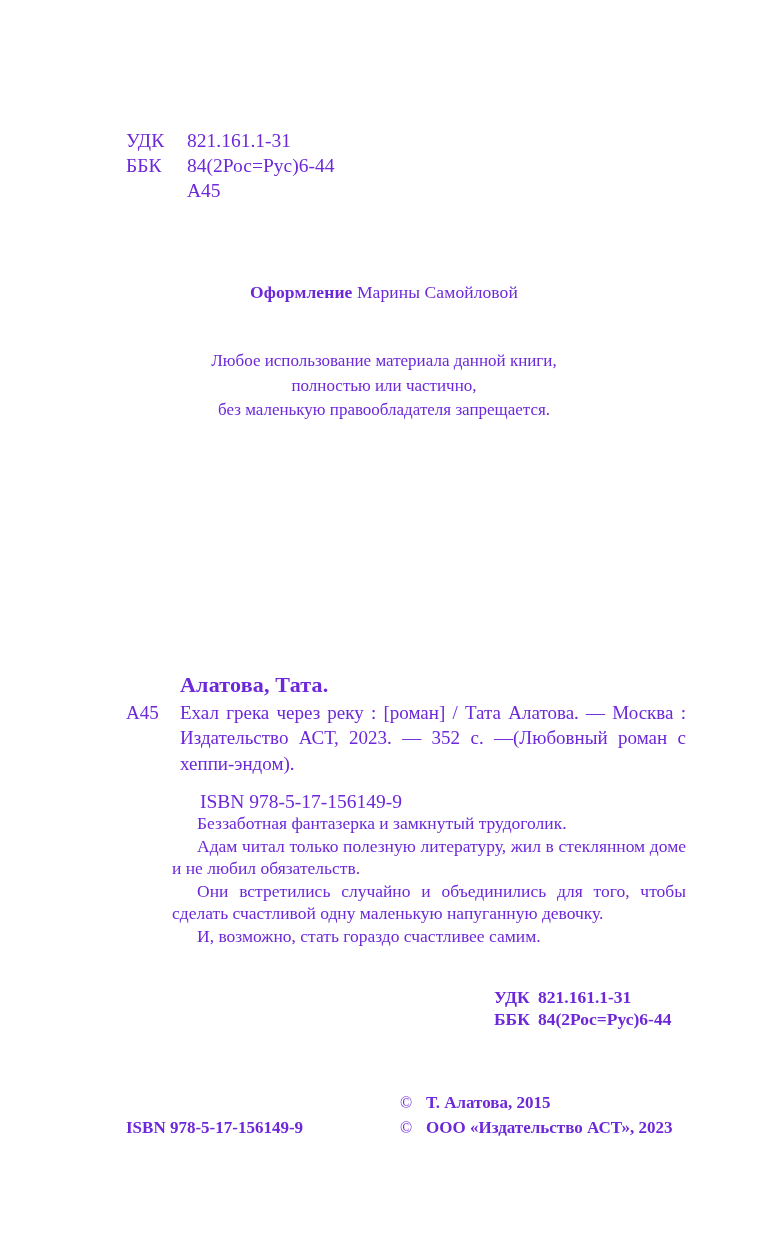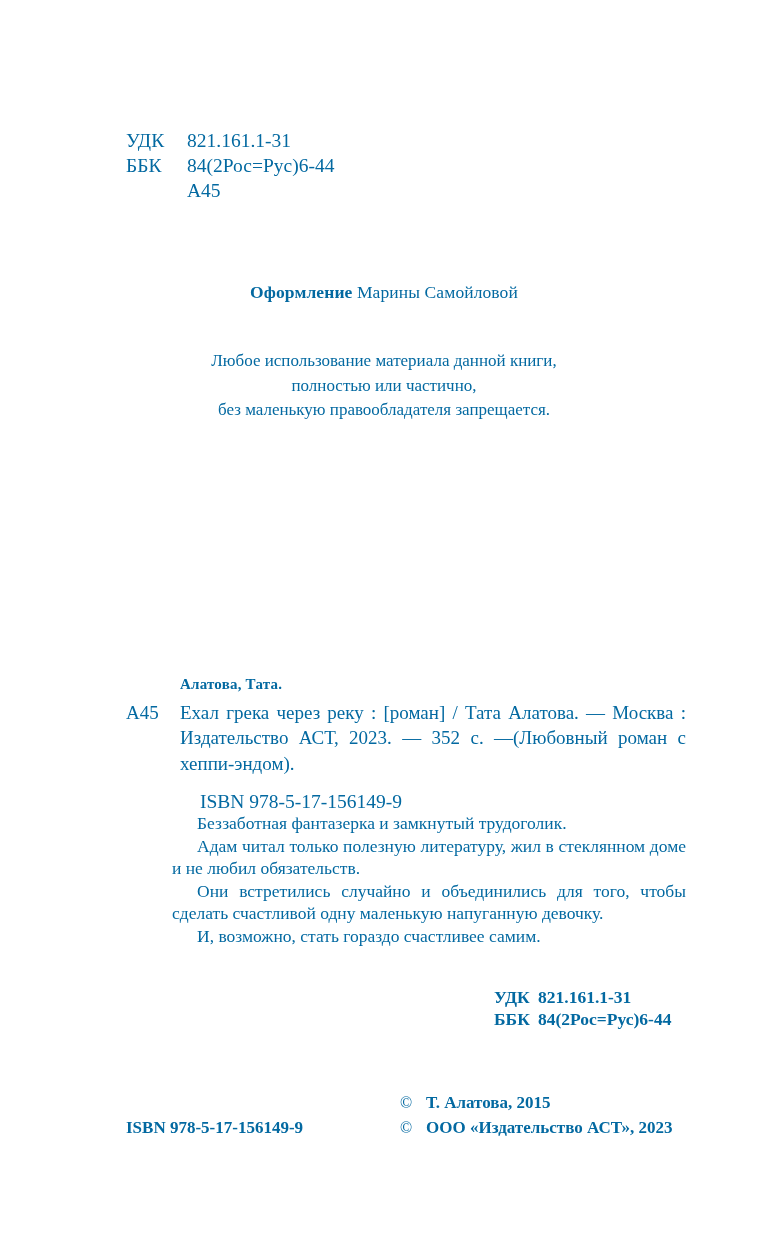--- a/index.html
+++ b/index.html
@@ -7,21 +7,21 @@
     margin: 0;
     padding: 0;
     background: #ffffff;
   }
   .page {
     position: relative;
     width: 768px;
     height: 1241px;
     margin: 0 auto;
     background: #ffffff;
-    color: #0369a1;
+    color: #6d28d9;
     font-family: "Liberation Serif", "DejaVu Serif", serif;
     overflow: hidden;
     -webkit-font-smoothing: antialiased;
   }
 
   
   .class-block {
     position: absolute;
     left: 126px;
     top: 128px;
@@ -74,21 +74,21 @@
     position: absolute;
     left: 126px;
     top: 672px;
     width: 560px;
     font-size: 19px;
     line-height: 25.5px;
   }
   .cip-author {
     margin-left: 54px;
     font-weight: bold;
-    font-size: 15px;
+    font-size: 22px;
     letter-spacing: 0.2px;
   }
   .cip-body {
     position: relative;
     margin-top: 2px;
   }
   .cip-sign {
     position: absolute;
     left: 0;
     top: 0;

